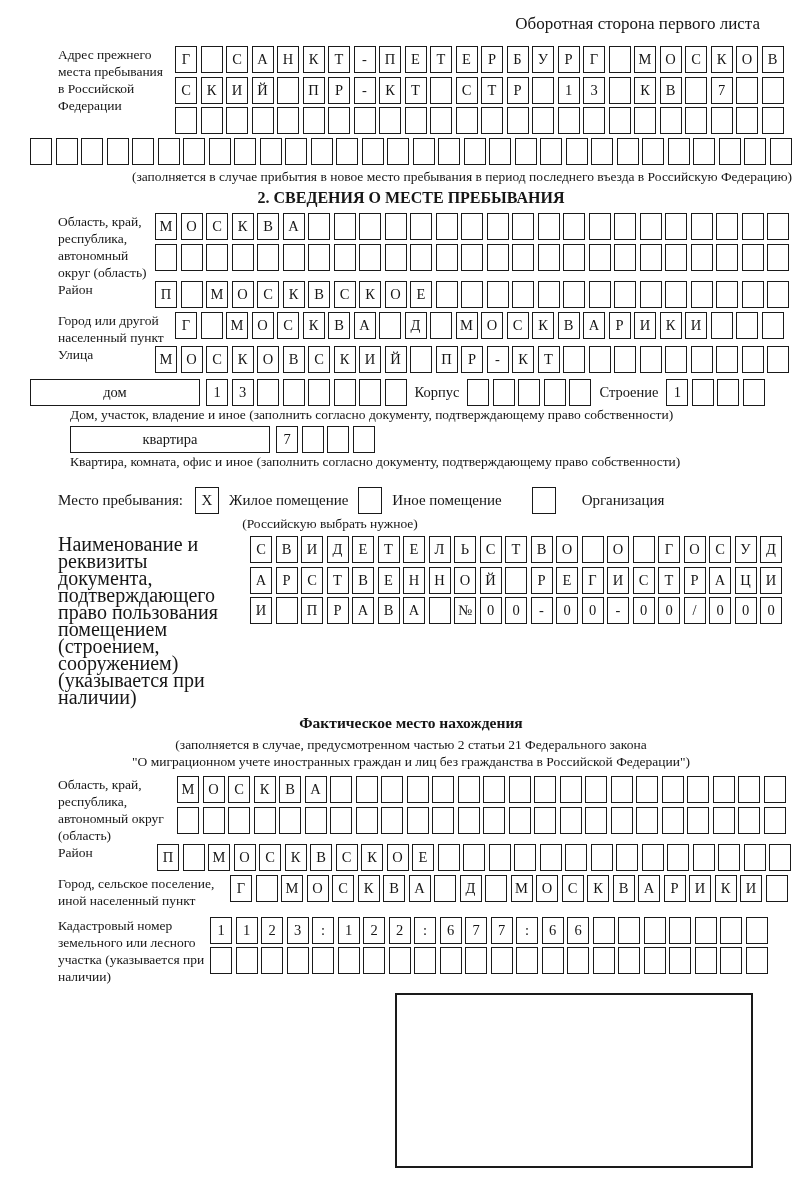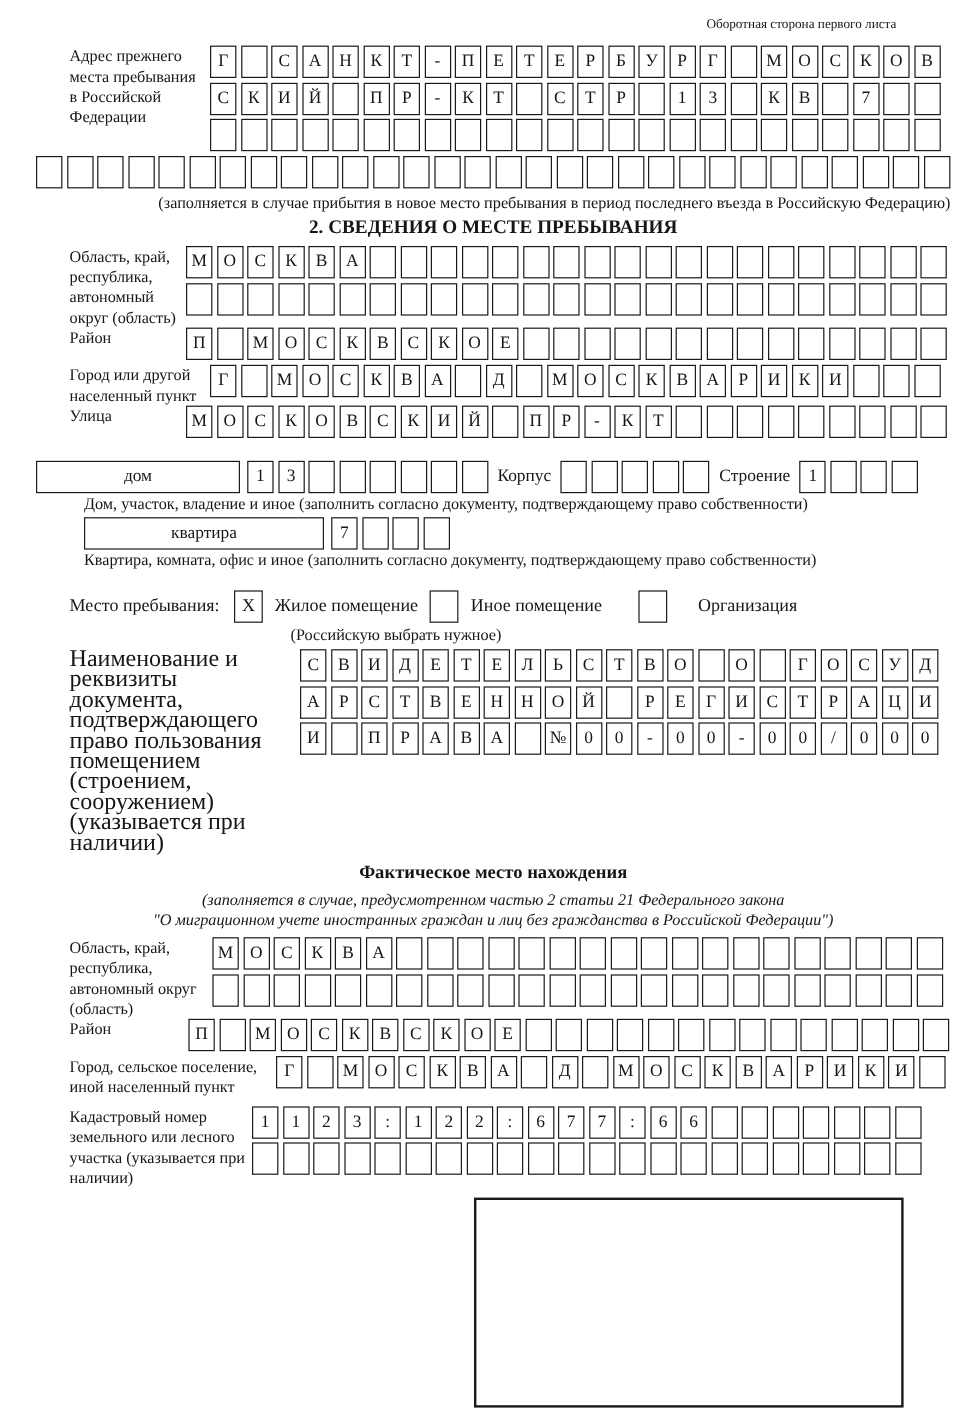--- a/index.html
+++ b/index.html
@@ -2,21 +2,21 @@
 <html><head>
 <meta charset="utf-8">
 <style>
   html,body{margin:0;padding:0;background:#fff;}
   body{
     width:800px;height:1180px;overflow:hidden;
     font-family:"Liberation Serif","DejaVu Serif",serif;
     color:#161616;
   }
   .page{box-sizing:border-box;width:800px;height:1180px;padding:0 8px 0 30px;}
-  .hdr{margin:14px 45px 12px 0;text-align:right;font-size:11px;}
+  .hdr{margin:14px 32px 12px 0;text-align:right;font-size:17px;}
   .row{display:flex;align-items:flex-start;}
   .rows{flex:1;}
   .lbl{box-sizing:border-box;flex:none;padding-left:28px;padding-right:4px;
        font-size:13.5px;line-height:17px;}
   .w145{width:145px;}
   .w125{width:125px;}
   .w147{width:147px;}
   .w127{width:127px;}
   .w200{width:200px;}
   .w180{width:180px;}
@@ -28,28 +28,28 @@
     border:1.8px solid #1a1a1a;display:inline-flex;align-items:center;justify-content:center;
     font-size:14.5px;background:#fff;
   }
   .widebox{
     box-sizing:border-box;flex:none;height:27px;border:1.8px solid #1a1a1a;
     display:inline-flex;align-items:center;justify-content:center;font-size:14.5px;
   }
   .wb170{width:170px;}
   .wb200{width:200px;}
   .inlbl{font-size:14.5px;line-height:27px;flex:none;padding:0 2px;}
-  .houserow{display:flex;align-items:flex-start;gap:6px;margin-top:16px;}
+  .houserow{display:flex;align-items:flex-start;gap:6px;margin-top:3px;}
   .aptrow{display:flex;align-items:flex-start;gap:6px;margin-top:3px;margin-left:40px;}
   .cap{font-size:13.5px;line-height:17px;}
   .cap.center{text-align:right;margin:2px 0 4px 0;}
   .cap.left{margin:0 0 2px 40px;}
   .h2{text-align:center;font-weight:bold;font-size:16px;margin:4px 0 6px 0;}
   .h3{text-align:center;font-weight:bold;font-size:15.5px;margin:8px 0 4px 0;}
-  .noteline{text-align:center;font-size:13.5px;line-height:17px;font-style:italic;}
+  .noteline{text-align:center;font-size:13.5px;line-height:17px;}
   .chkrow{display:flex;align-items:center;margin:17px 0 2px 0;font-size:15px;}
   .chk{
     box-sizing:border-box;flex:none;width:24px;height:27px;border:1.9px solid #1a1a1a;
     display:inline-flex;align-items:center;justify-content:center;font-size:15px;
   }
   .chktext{flex:none;}
   .neednote{text-align:center;font-size:13.5px;margin:2px 0 4px 0;width:600px;}
   .docblock{margin-top:4px;}
   .mt6{margin-top:6px;}
   .mt8{margin-top:8px;}

